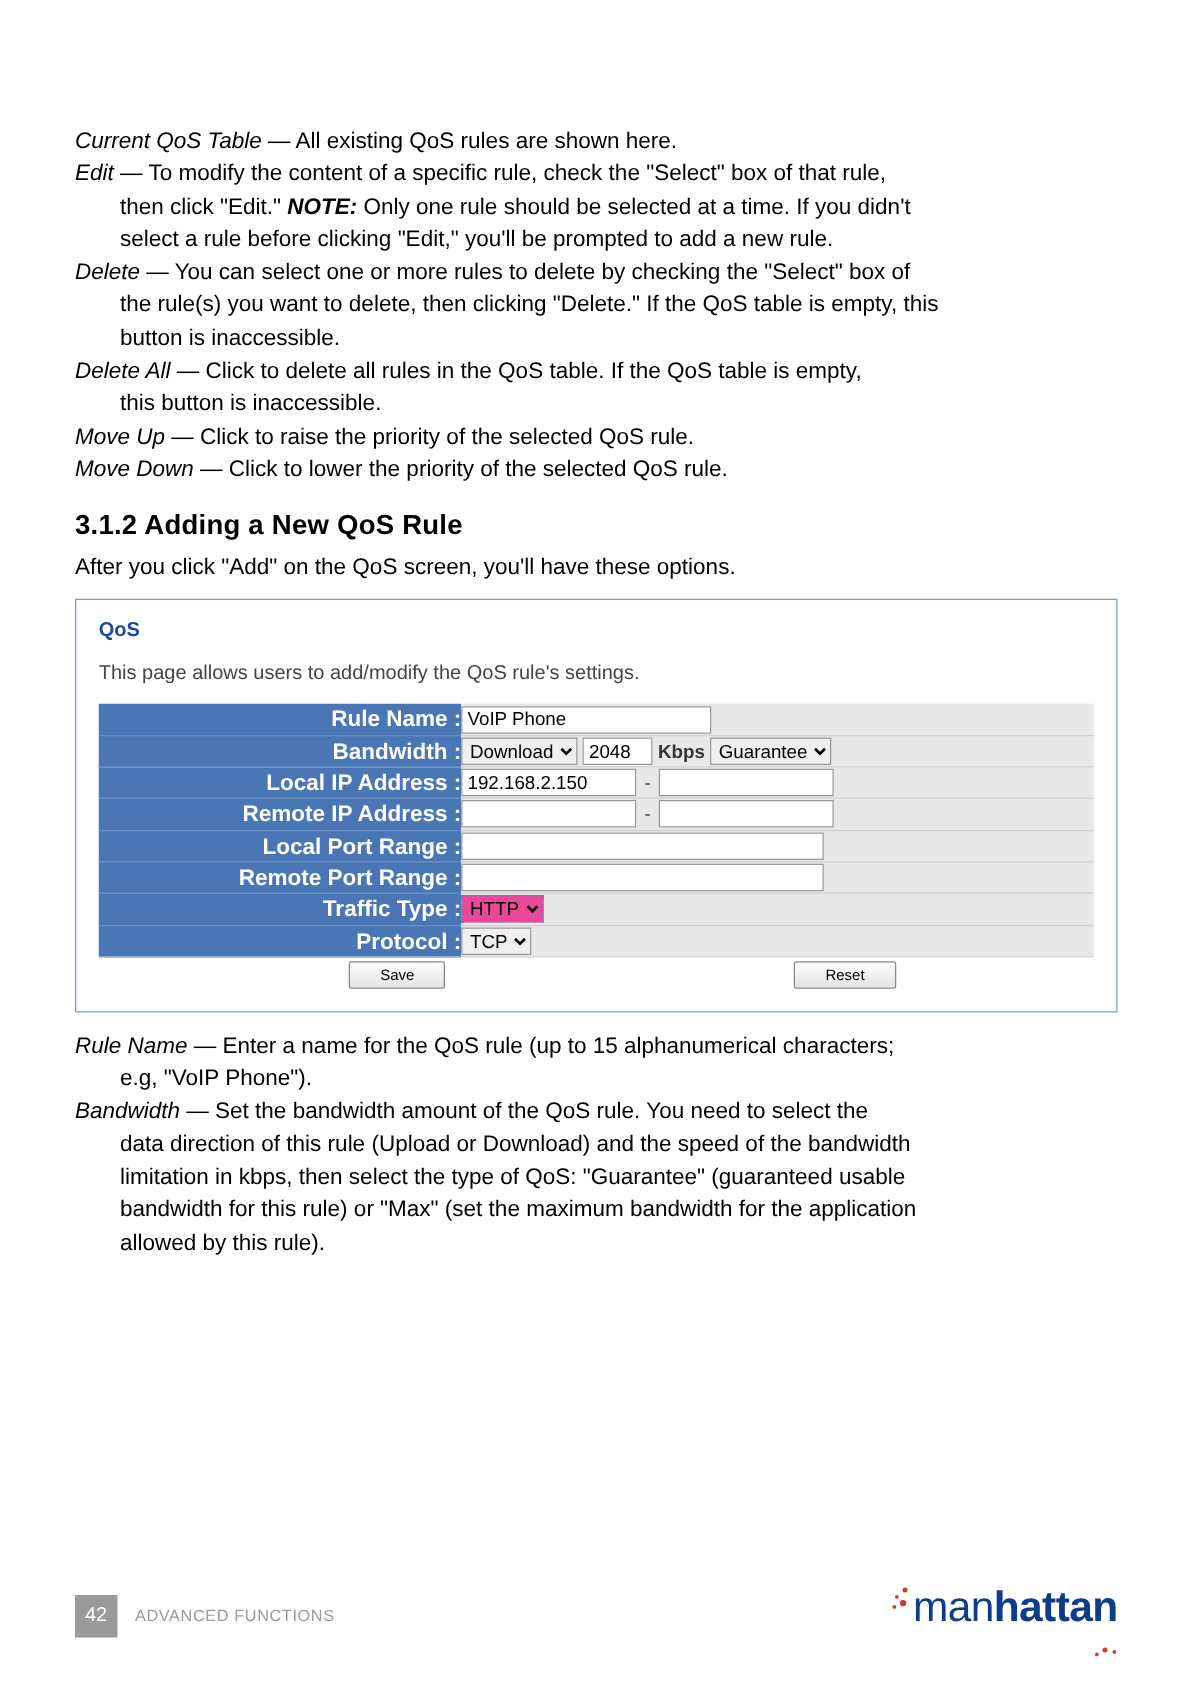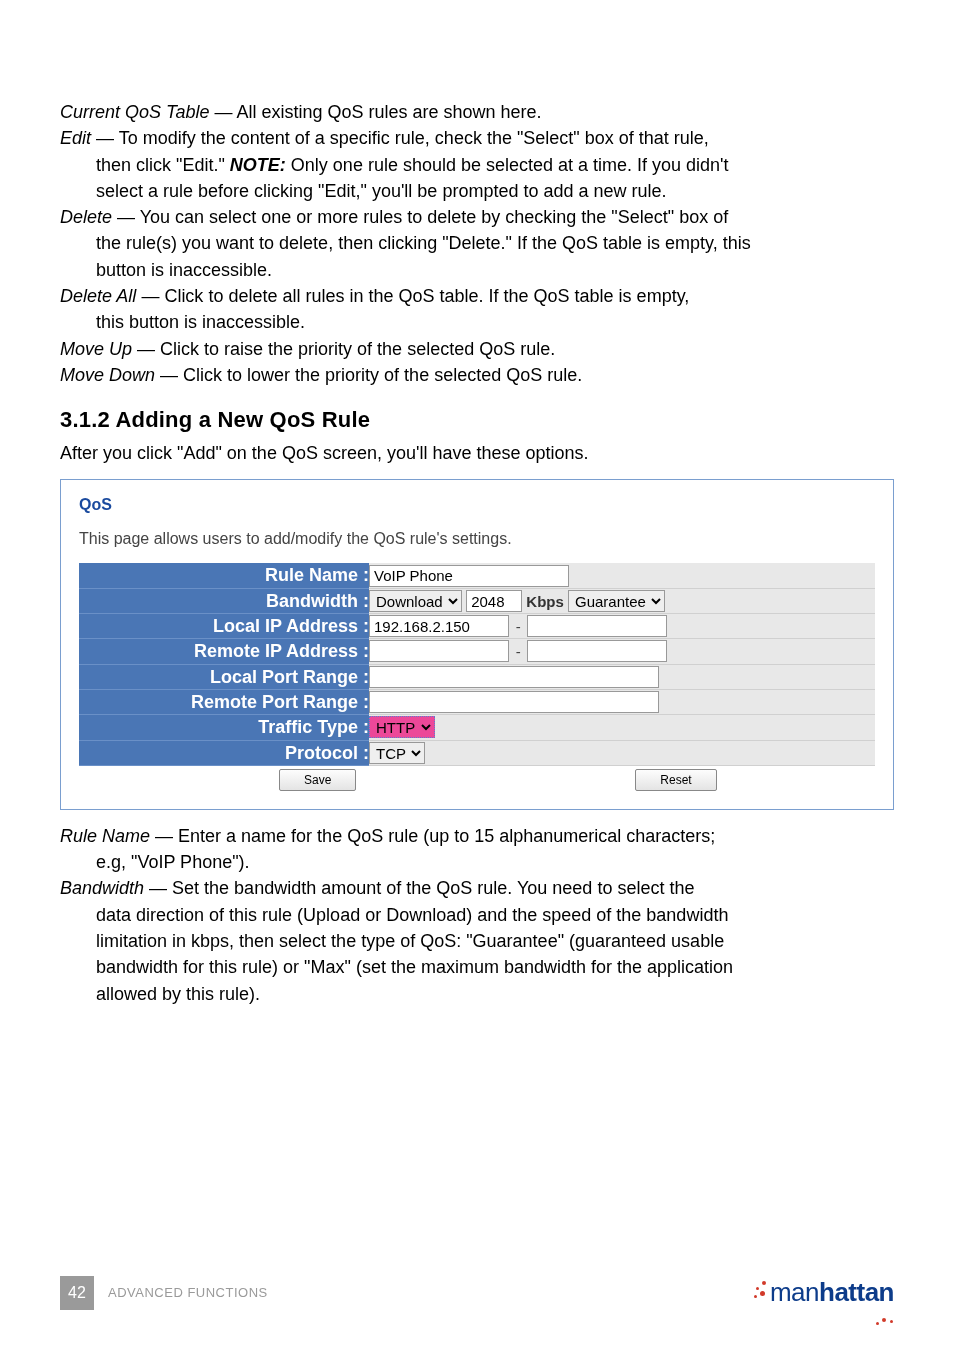--- a/index.html
+++ b/index.html
@@ -115,21 +115,21 @@
     min-width:34px;
     text-align:left;
   }
   .footer-label {
     color:#9a9a9a;
     font-size:13px;
     letter-spacing:0.5px;
   }
   .logo {
     font-family: Arial, sans-serif;
-    font-size: 26px;
+    font-size: 34px;
     color:#0d3c8a;
     position:relative;
     letter-spacing:-0.5px;
   }
   .logo .dots {
     position:absolute;
     left:-18px;
     top:4px;
     width:20px;
     height:24px;

